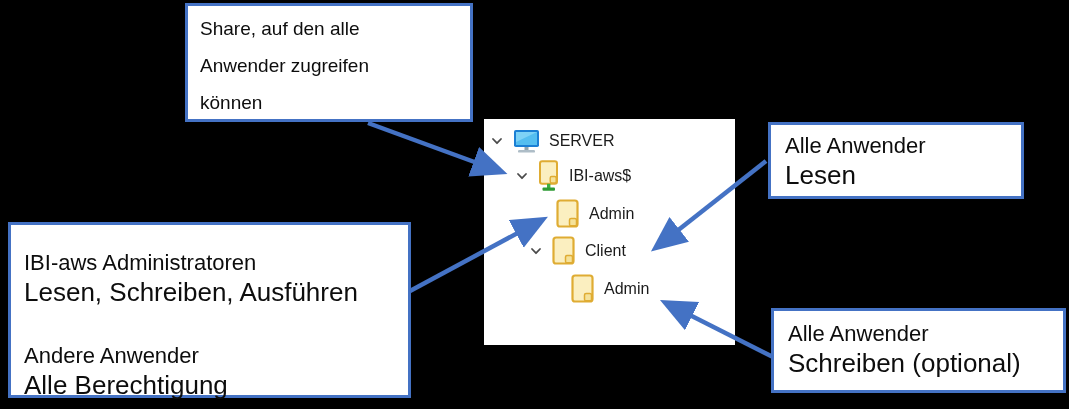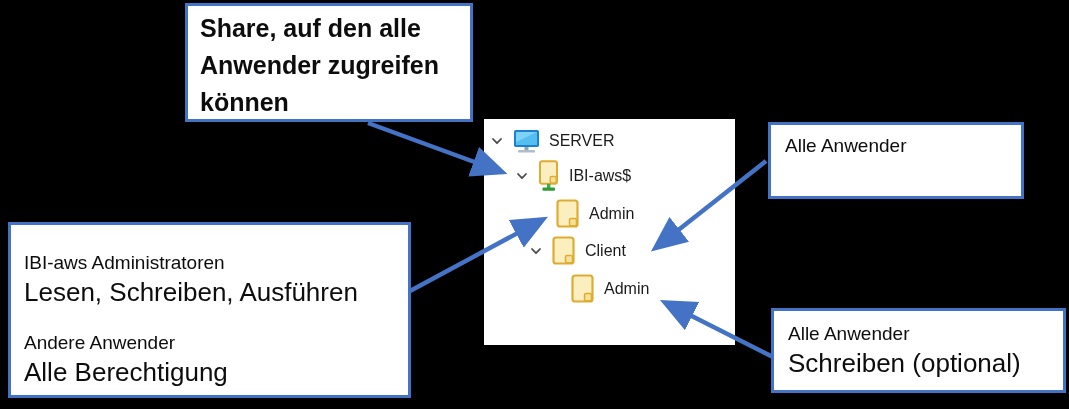--- a/index.html
+++ b/index.html
@@ -6,27 +6,27 @@
   #canvas{
     position:relative;width:1069px;height:409px;background:#000;overflow:hidden;
     font-family:"Liberation Sans",sans-serif;
   }
   
   .callout{
     position:absolute;background:#fff;border:3px solid #4472C4;
     box-sizing:border-box;color:#0d0d0d;
   }
   #callout-share{left:185px;top:3px;width:288px;height:119px;padding:4px 12px;}
-  #callout-share .big-line{font-size:25px;line-height:37px;white-space:nowrap;font-weight:bold;}
+  #callout-share .big-line{font-size:19px;line-height:37px;white-space:nowrap;}
   #callout-admin{left:8px;top:222px;width:403px;height:176px;padding:25px 13px;}
   #callout-lesen{left:768px;top:122px;width:256px;height:77px;padding:8px 14px;}
   #callout-schreiben{left:771px;top:308px;width:295px;height:85px;padding:10px 14px;}
-  .perm-label{font-size:19px;line-height:25px;white-space:nowrap;}
+  .perm-label{font-size:22px;line-height:25px;white-space:nowrap;}
   .perm-value{font-size:26px;line-height:35px;white-space:nowrap;}
-  .perm-group + .perm-group{margin-top:20px;}
+  .perm-group + .perm-group{margin-top:33px;}
   
   #tree-panel{
     position:absolute;left:484px;top:119px;width:251px;height:226px;background:#fff;
   }
   .tree-row{
     position:absolute;height:30px;display:flex;align-items:center;
     font-size:16px;color:#1b1b1b;white-space:nowrap;
   }
   .tree-row .chev{width:16px;height:16px;display:inline-flex;align-items:center;justify-content:center;margin-right:8px;flex:0 0 auto;}
   .tree-row .ticon{display:inline-flex;align-items:center;justify-content:center;margin-right:9px;flex:0 0 auto;}
@@ -128,20 +128,21 @@
       <div class="perm-value">Lesen, Schreiben, Ausführen</div>
     </div>
     <div class="perm-group">
       <div class="perm-label">Andere Anwender</div>
       <div class="perm-value">Alle Berechtigung</div>
     </div>
   </div>
 
   <div class="callout" id="callout-lesen">
     <div class="perm-label">Alle Anwender</div>
+    <div class="perm-value">Lesen</div>
   </div>
 
   <div class="callout" id="callout-schreiben">
     <div class="perm-label">Alle Anwender</div>
     <div class="perm-value">Schreiben (optional)</div>
   </div>
 
   <svg id="arrows" viewBox="0 0 1069 409">
     <defs>
       <marker id="ah" markerWidth="9" markerHeight="8" refX="6" refY="3.5" orient="auto" markerUnits="strokeWidth">

